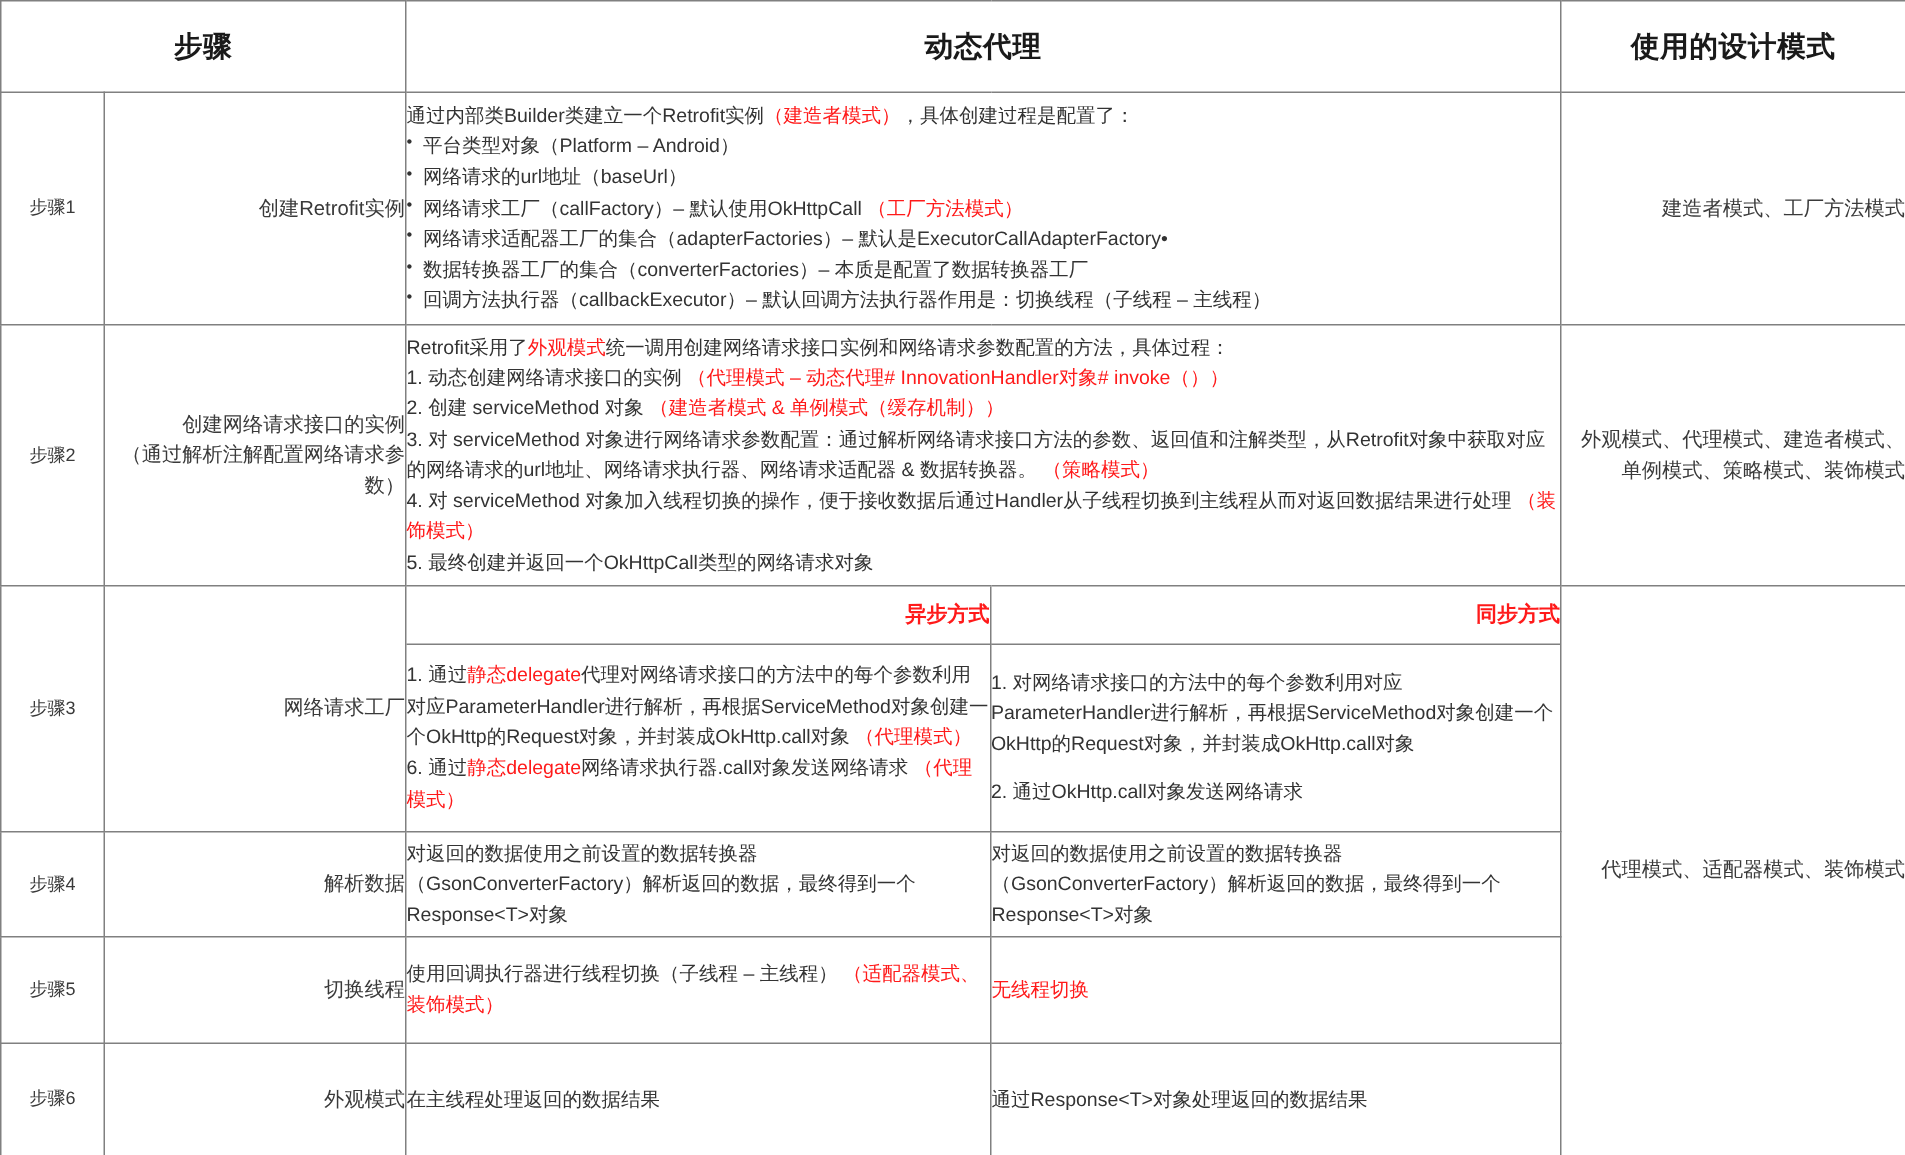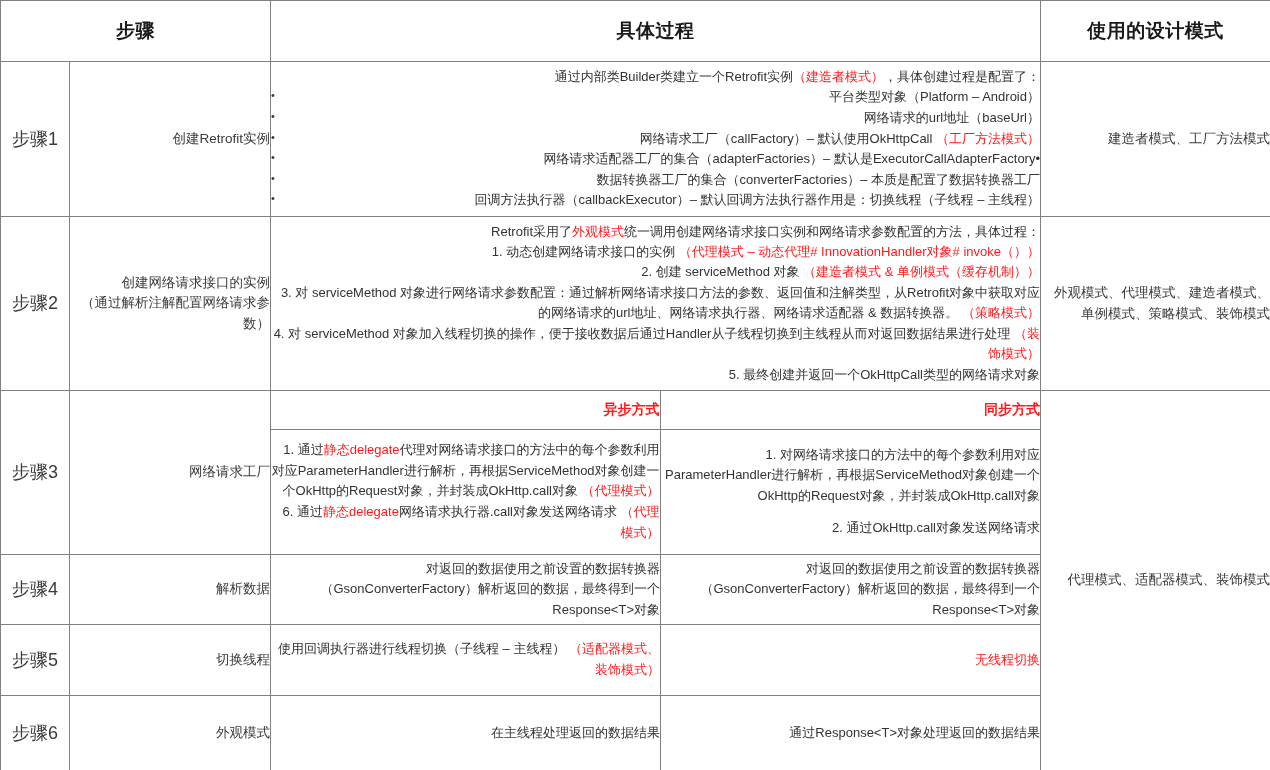--- a/index.html
+++ b/index.html
@@ -34,34 +34,34 @@
   }
   .hdr {
     text-align: center;
     font-size: 19px;
     font-weight: bold;
     color: #1a1a1a;
     letter-spacing: 0.5px;
   }
   .ctr {
     text-align: center;
-    font-size: 18px;
+    font-size: 12px;
     color: #3a3a3a;
     line-height: 1.45;
     padding: 4px 6px;
   }
   .ctr-wrap {
     text-align: right;
     font-size: 13.5px;
     color: #3a3a3a;
     line-height: 1.5;
     padding: 4px 10px;
   }
   .detail {
-    text-align: right;
+    text-align: left;
     font-size: 13px;
     color: #333333;
     line-height: 1.58;
     padding: 7px 8px 7px 8px;
     vertical-align: top;
   }
   .detail.mid { vertical-align: middle; }
   .r { color: #ff1a1a; }
   .bullets {
     margin: 0;
@@ -117,21 +117,21 @@
     <col style="width:69px">
     <col style="width:201px">
     <col style="width:390px">
     <col style="width:380px">
     <col style="width:230px">
   </colgroup>
 
   <tbody>
         <tr style="height:61px">
     <td colspan="2" class="hdr">步骤</td>
-    <td colspan="2" class="hdr">具体过程</td>
+    <td colspan="2" class="hdr">动态代理</td>
     <td class="hdr">使用的设计模式</td>
   </tr>
 
   <tr style="height:155px">
     <td class="ctr">步骤1</td>
     <td class="ctr-wrap">创建Retrofit实例</td>
     <td colspan="2" class="detail">
       <div class="tight"><span>通过内部类Builder类建立一个Retrofit实例</span><span class="r">（建造者模式）</span><span>，具体创建过程是配置了：</span></div>
       <ul class="bullets">
         <li><span>平台类型对象（Platform – Android）</span><span class="r"></span></li>

